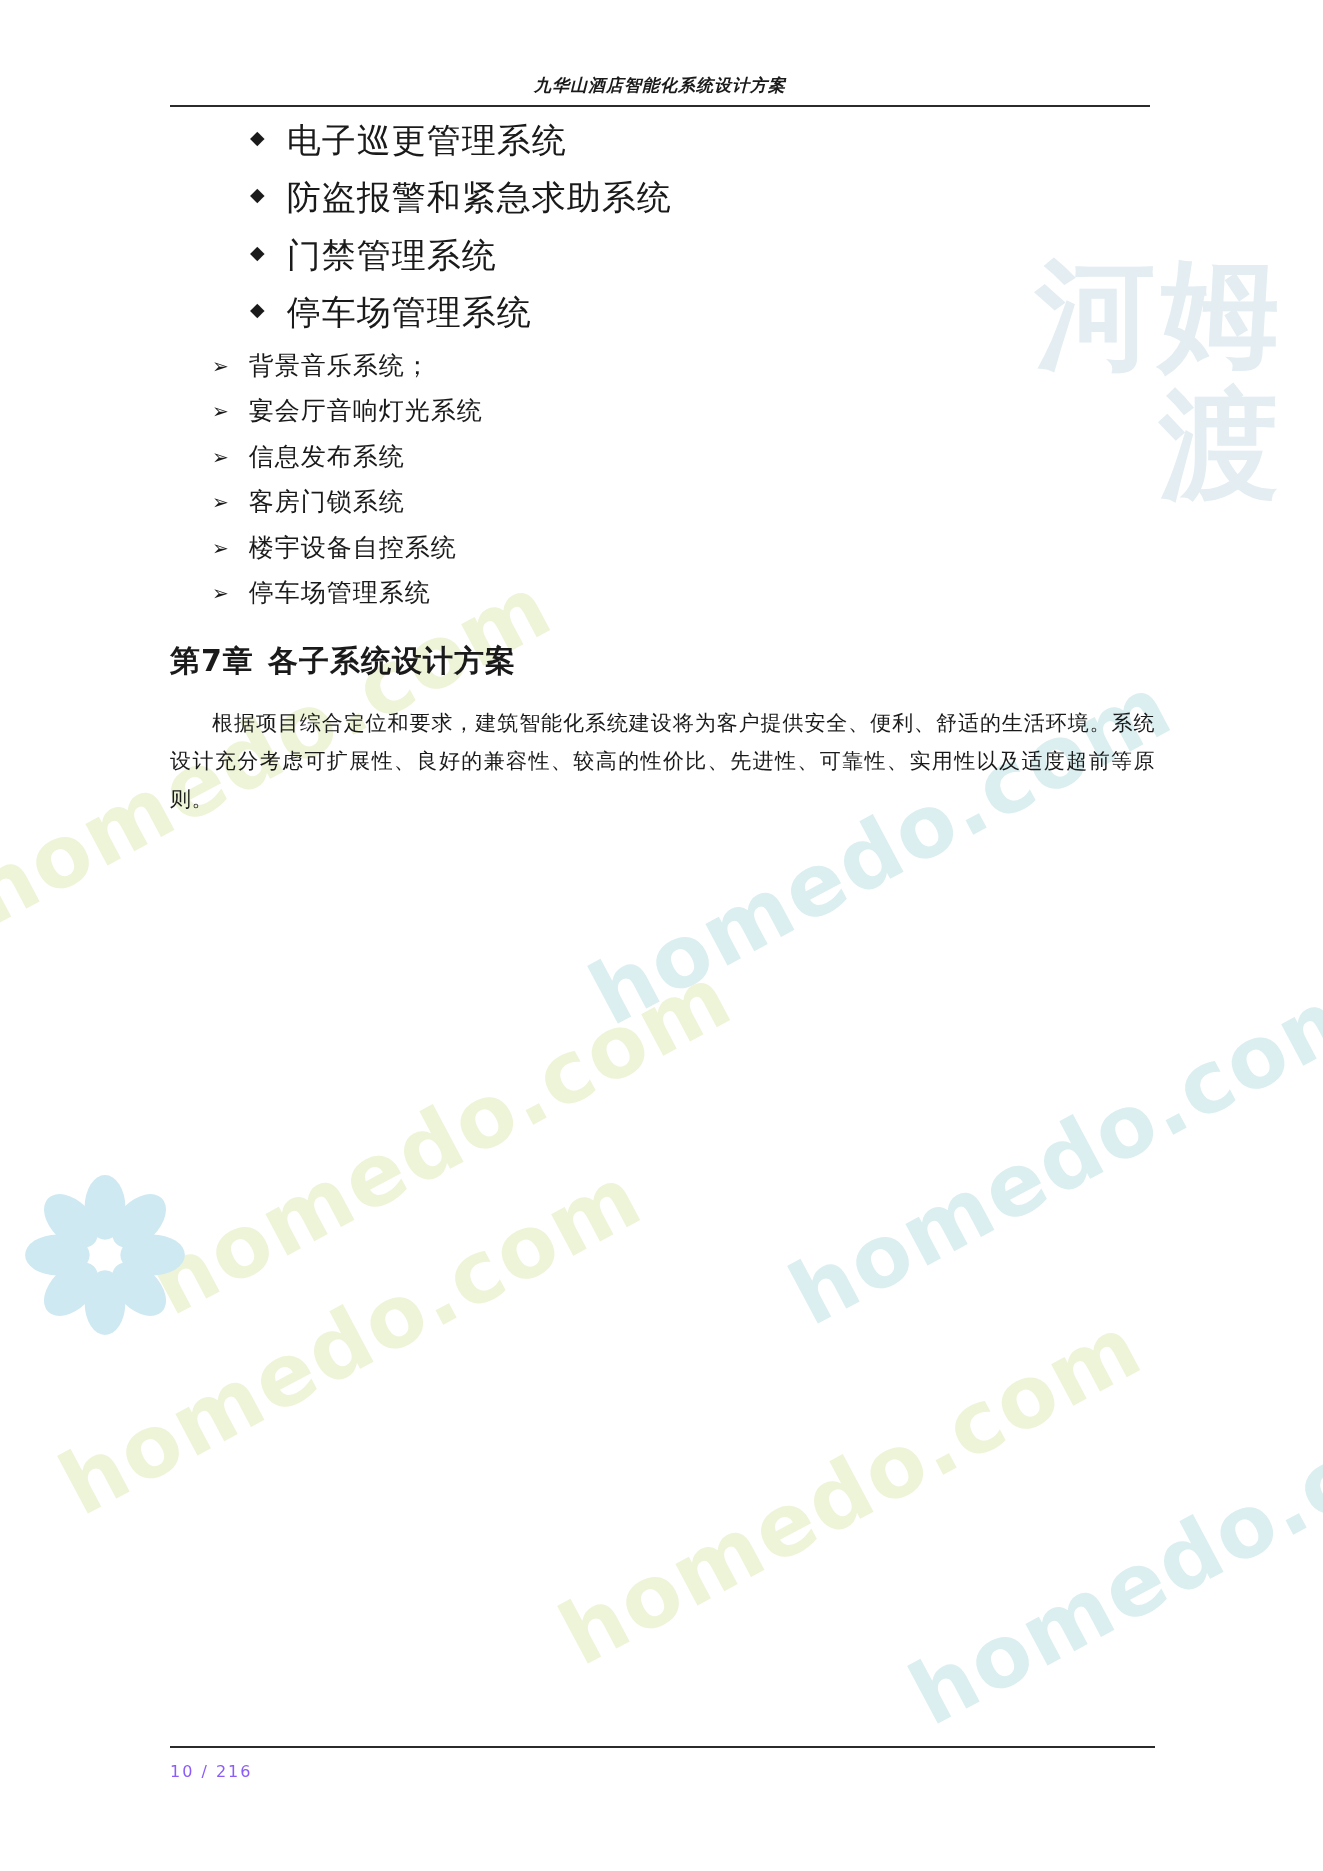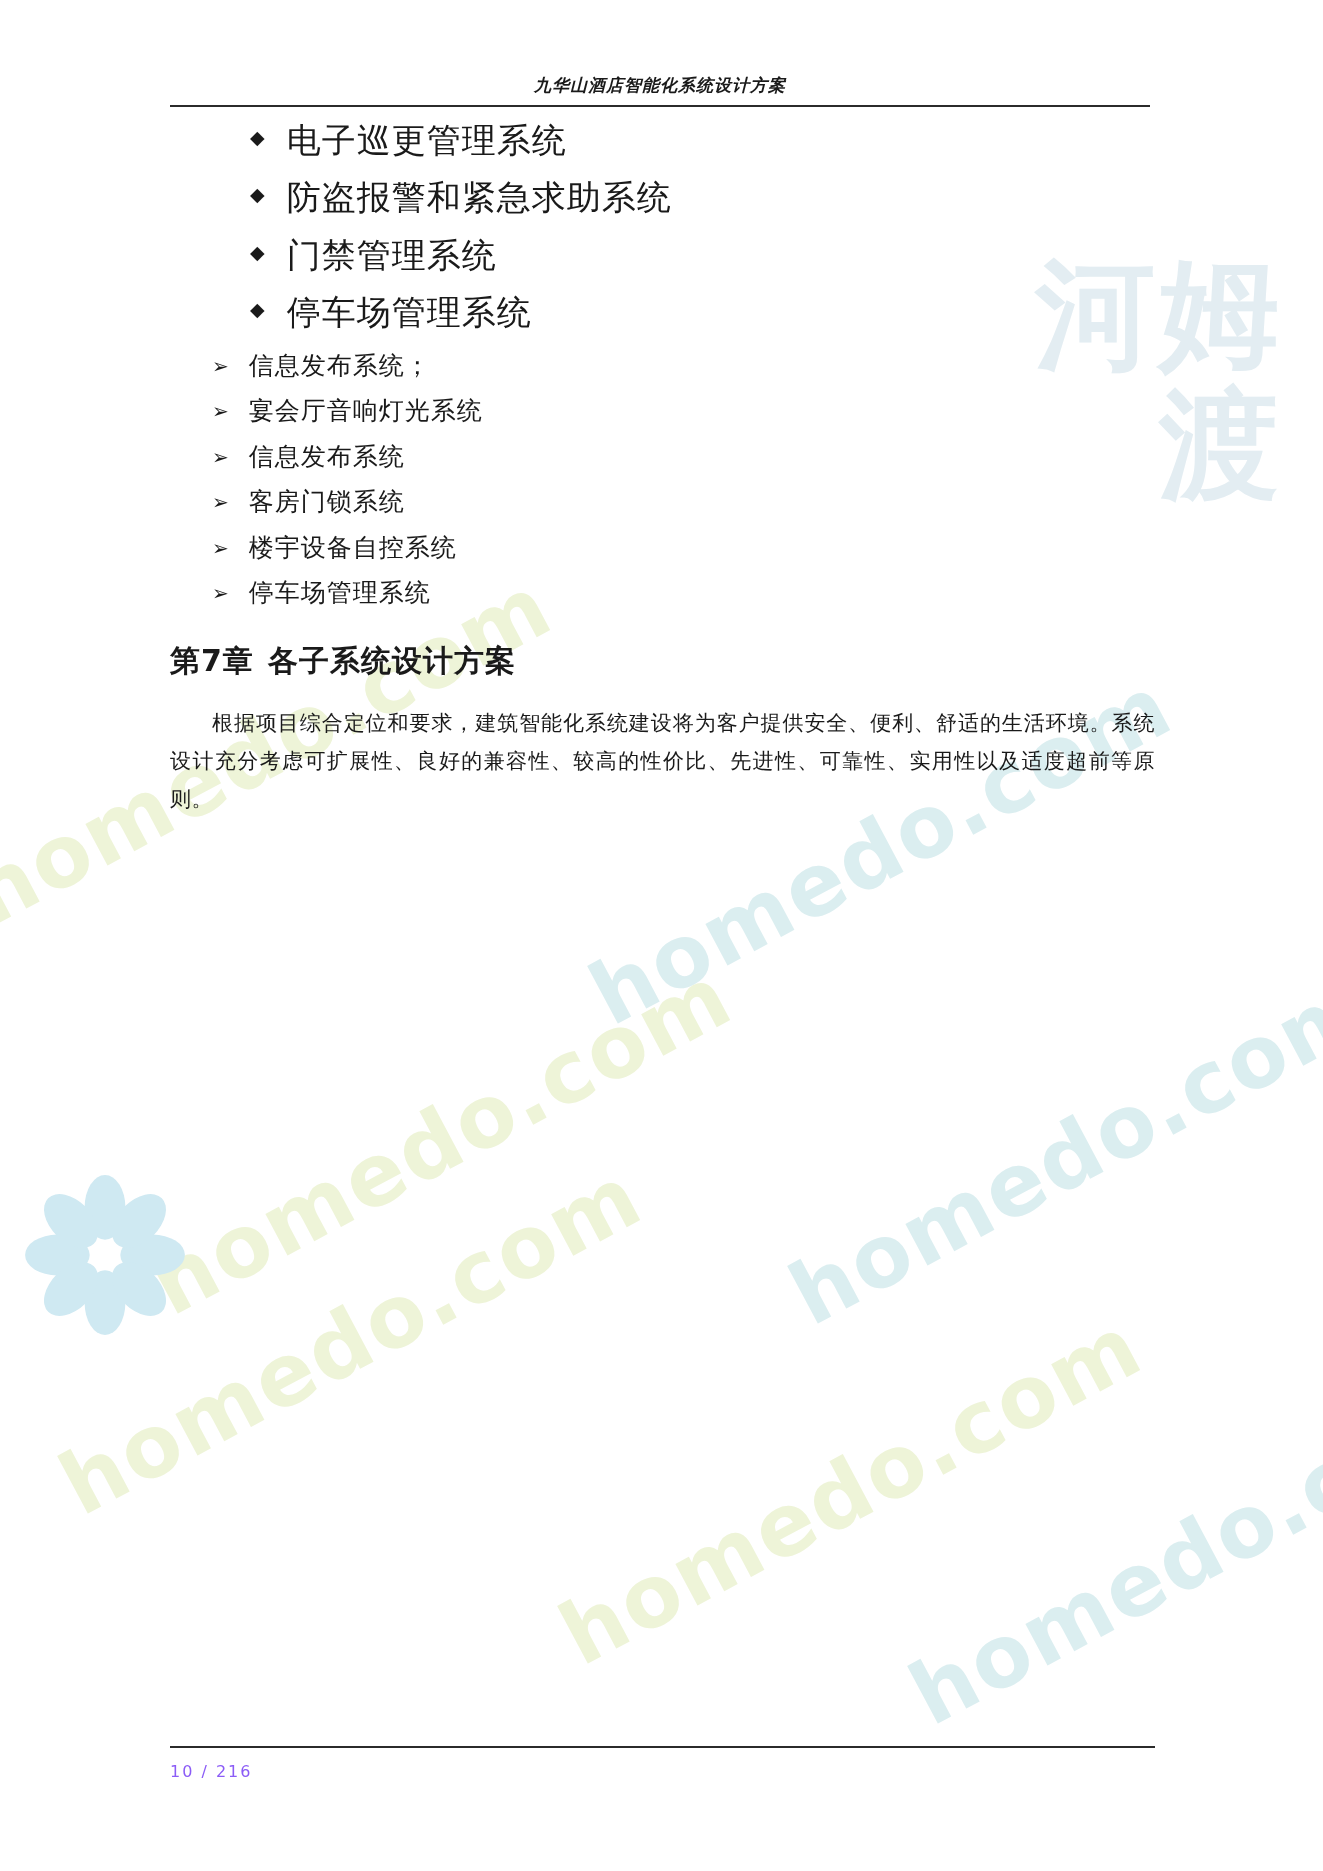--- a/index.html
+++ b/index.html
@@ -213,21 +213,21 @@
       </li>
       <li>
         <span class="bullet">◆</span>
         <span class="txt">停车场管理系统</span>
       </li>
     </ul>
 
     <ul class="lvl1">
       <li>
         <span class="bullet">➢</span>
-        <span class="txt">信息发布系统；</span>
+        <span class="txt">背景音乐系统；</span>
       </li>
       <li>
         <span class="bullet">➢</span>
         <span class="txt">宴会厅音响灯光系统</span>
       </li>
       <li>
         <span class="bullet">➢</span>
         <span class="txt">信息发布系统</span>
       </li>
       <li>

